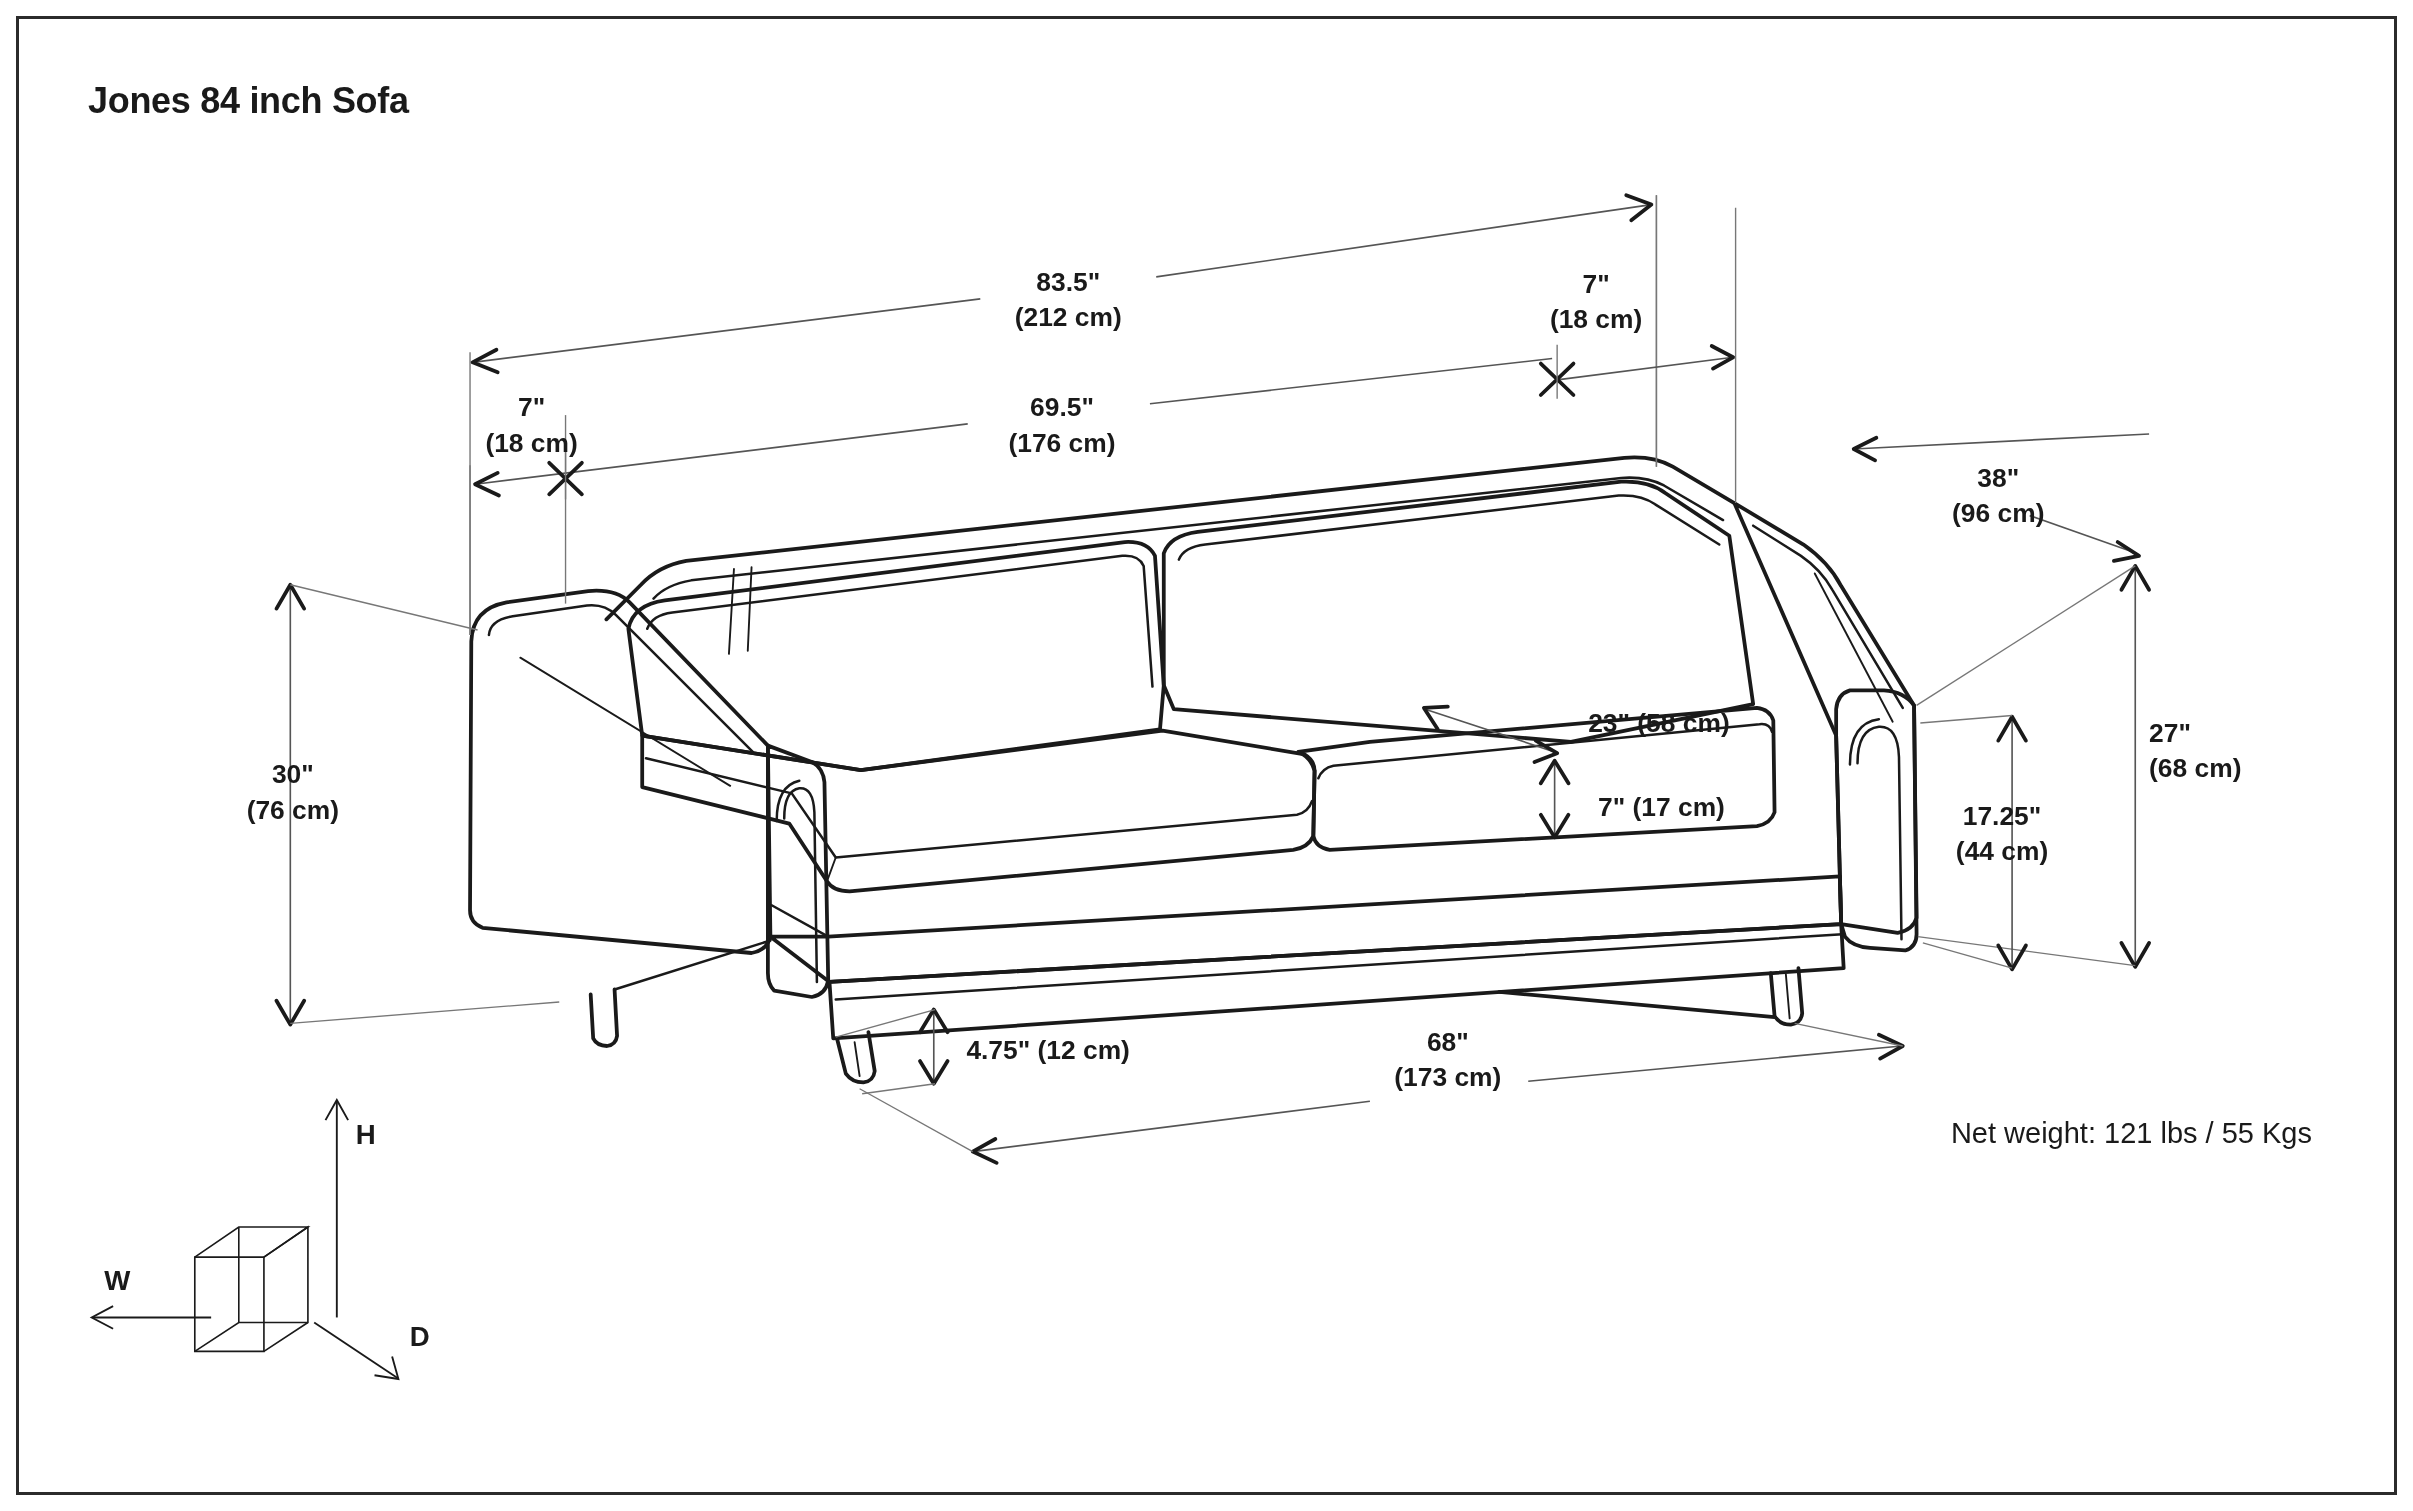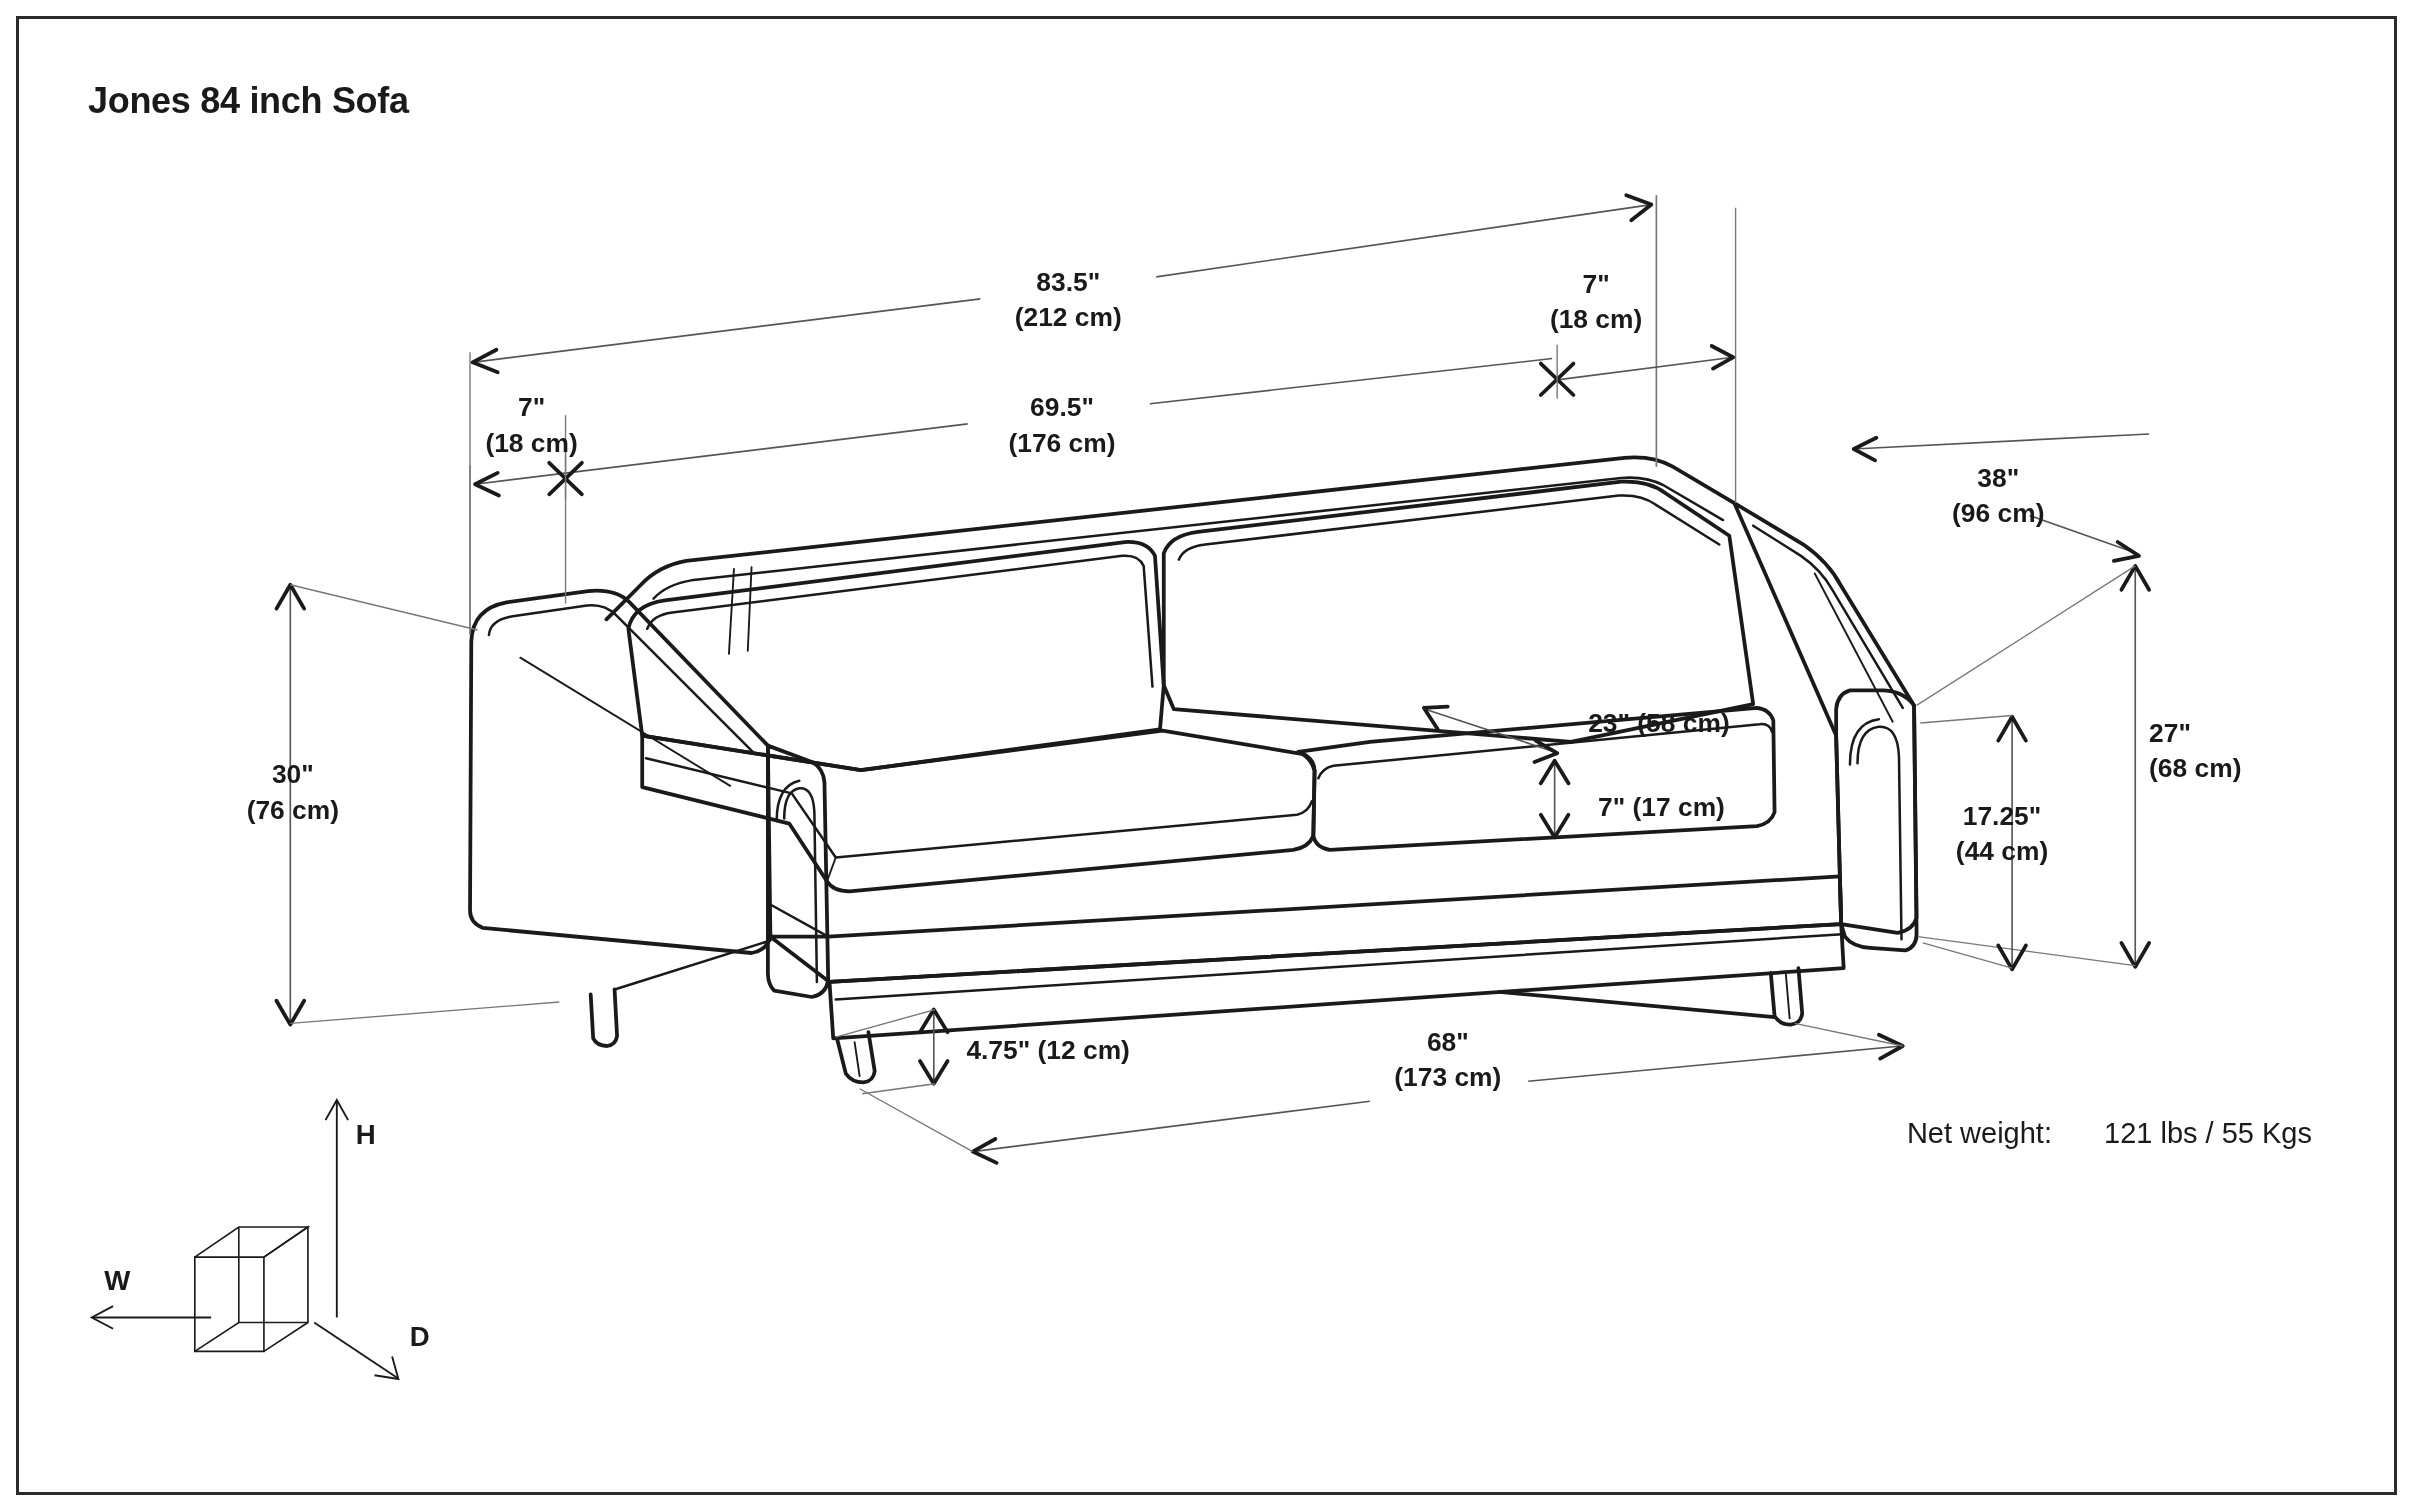--- a/index.html
+++ b/index.html
@@ -32,21 +32,21 @@
     white-space:nowrap;
   }
   #netweight{
     position:absolute;
     right:101px;bottom:77px;
     font-size:29px;
     white-space:nowrap;
     text-align:right;
   }
   #netweight .nw-label{font-weight:normal;}
-  #netweight .nw-value{font-weight:normal;margin-left:44px;}
+  #netweight .nw-value{font-weight:normal;}
   svg#drawing{
     position:absolute;
     left:0;top:0;
     width:2413px;height:1512px;
     display:block;
   }
   .sofa-line{fill:none;stroke:#1a1a1a;stroke-width:6;stroke-linejoin:round;stroke-linecap:round;}
   .sofa-line-thin{fill:none;stroke:#1a1a1a;stroke-width:4;stroke-linejoin:round;stroke-linecap:round;}
   .sofa-hair{fill:none;stroke:#1a1a1a;stroke-width:3;stroke-linejoin:round;stroke-linecap:round;}
   .dim-line{fill:none;stroke:#555;stroke-width:2.6;}

